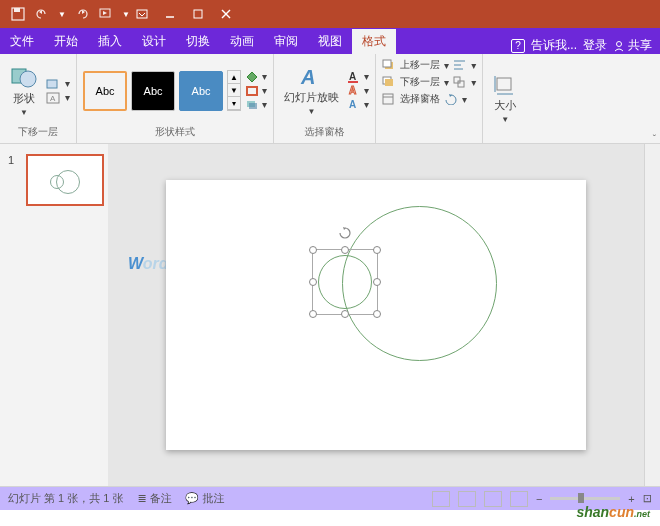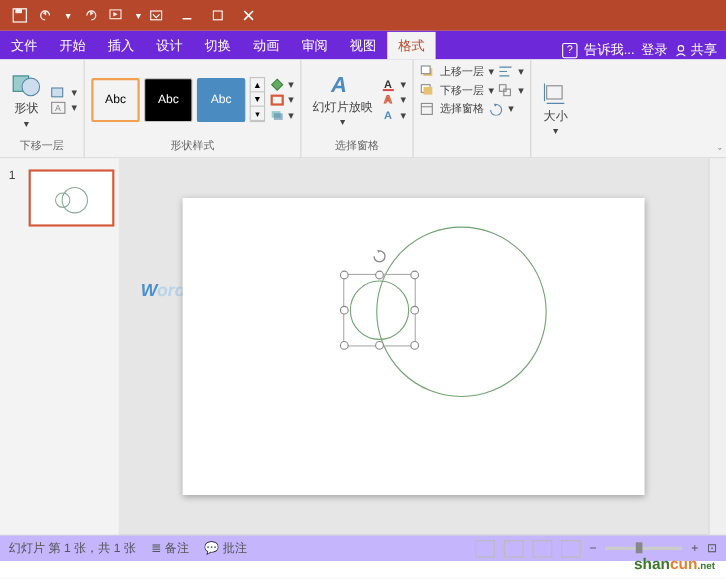--- a/index.html
+++ b/index.html
@@ -53,21 +53,21 @@
 .vscroll { width: 16px; background: #f0f0f0; border-left: 1px solid #d4d4d4; }
 
 .statusbar { height: 24px; background: #c4b5fd; border-top: 1px solid #d4d4d4; display: flex; align-items: center; font-size: 11px; color: #555; padding: 0 8px; gap: 14px; }
 .status-right { margin-left: auto; display: flex; align-items: center; gap: 8px; }
 .view-btn { width: 18px; height: 16px; border: 1px solid #bbb; }
 .zoom-slider { width: 70px; height: 3px; background: #ccc; position: relative; }
 .zoom-slider::after { content: ''; position: absolute; width: 6px; height: 10px; background: #888; left: 40%; top: -4px; }
 
 .watermark { position: absolute; font-size: 16px; font-style: italic; color: #b8d4e8; font-weight: bold; pointer-events: none; }
 .wm-text { color: #4a90d0; }
-.brand { position: absolute; right: 10px; bottom: 6px; font-size: 14px; font-weight: bold; color: #3a7a2a; }
+.brand { position: absolute; right: 10px; bottom: 6px; font-size: 14px; font-style: italic; font-weight: bold; color: #3a7a2a; }
 .brand .dot { color: #e08030; }
 
 svg { display: block; }
 .dd { font-size: 8px; }
 </style>
 </head>
 <body>
 
 <div class="titlebar">
   <div class="qat">

